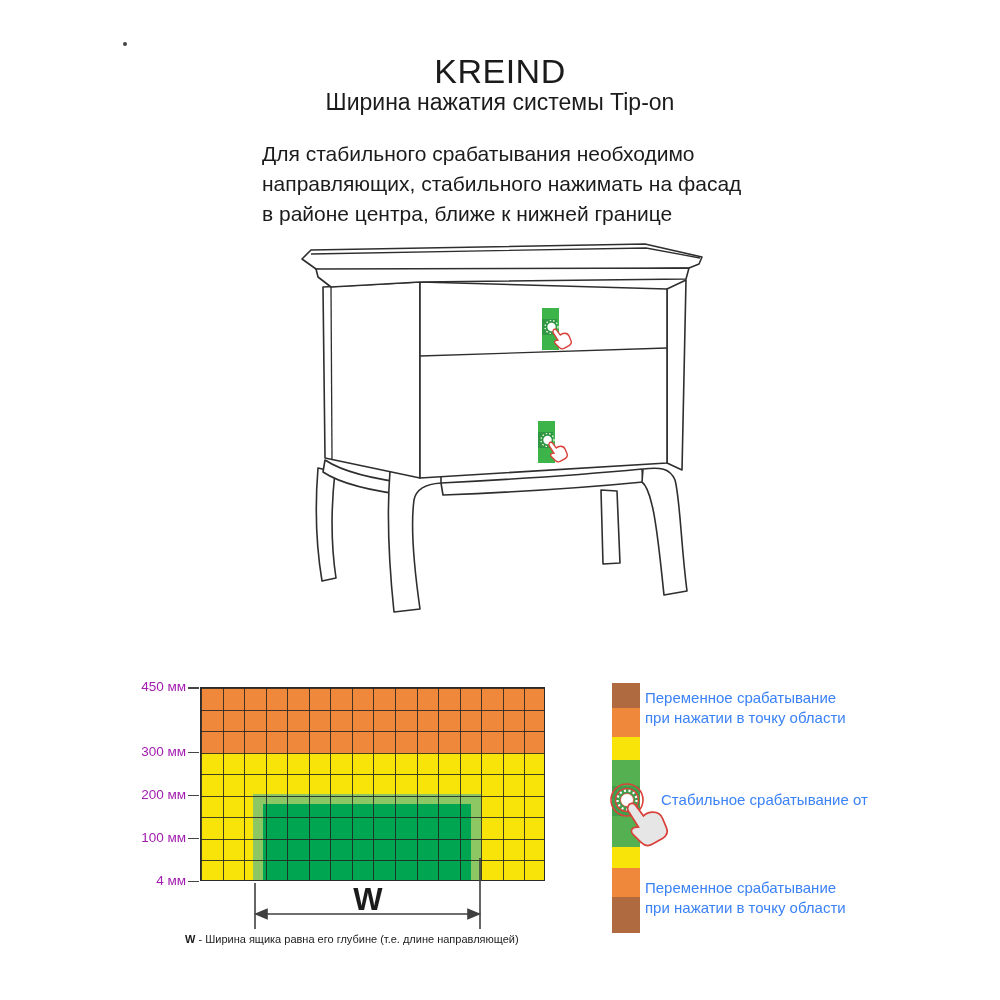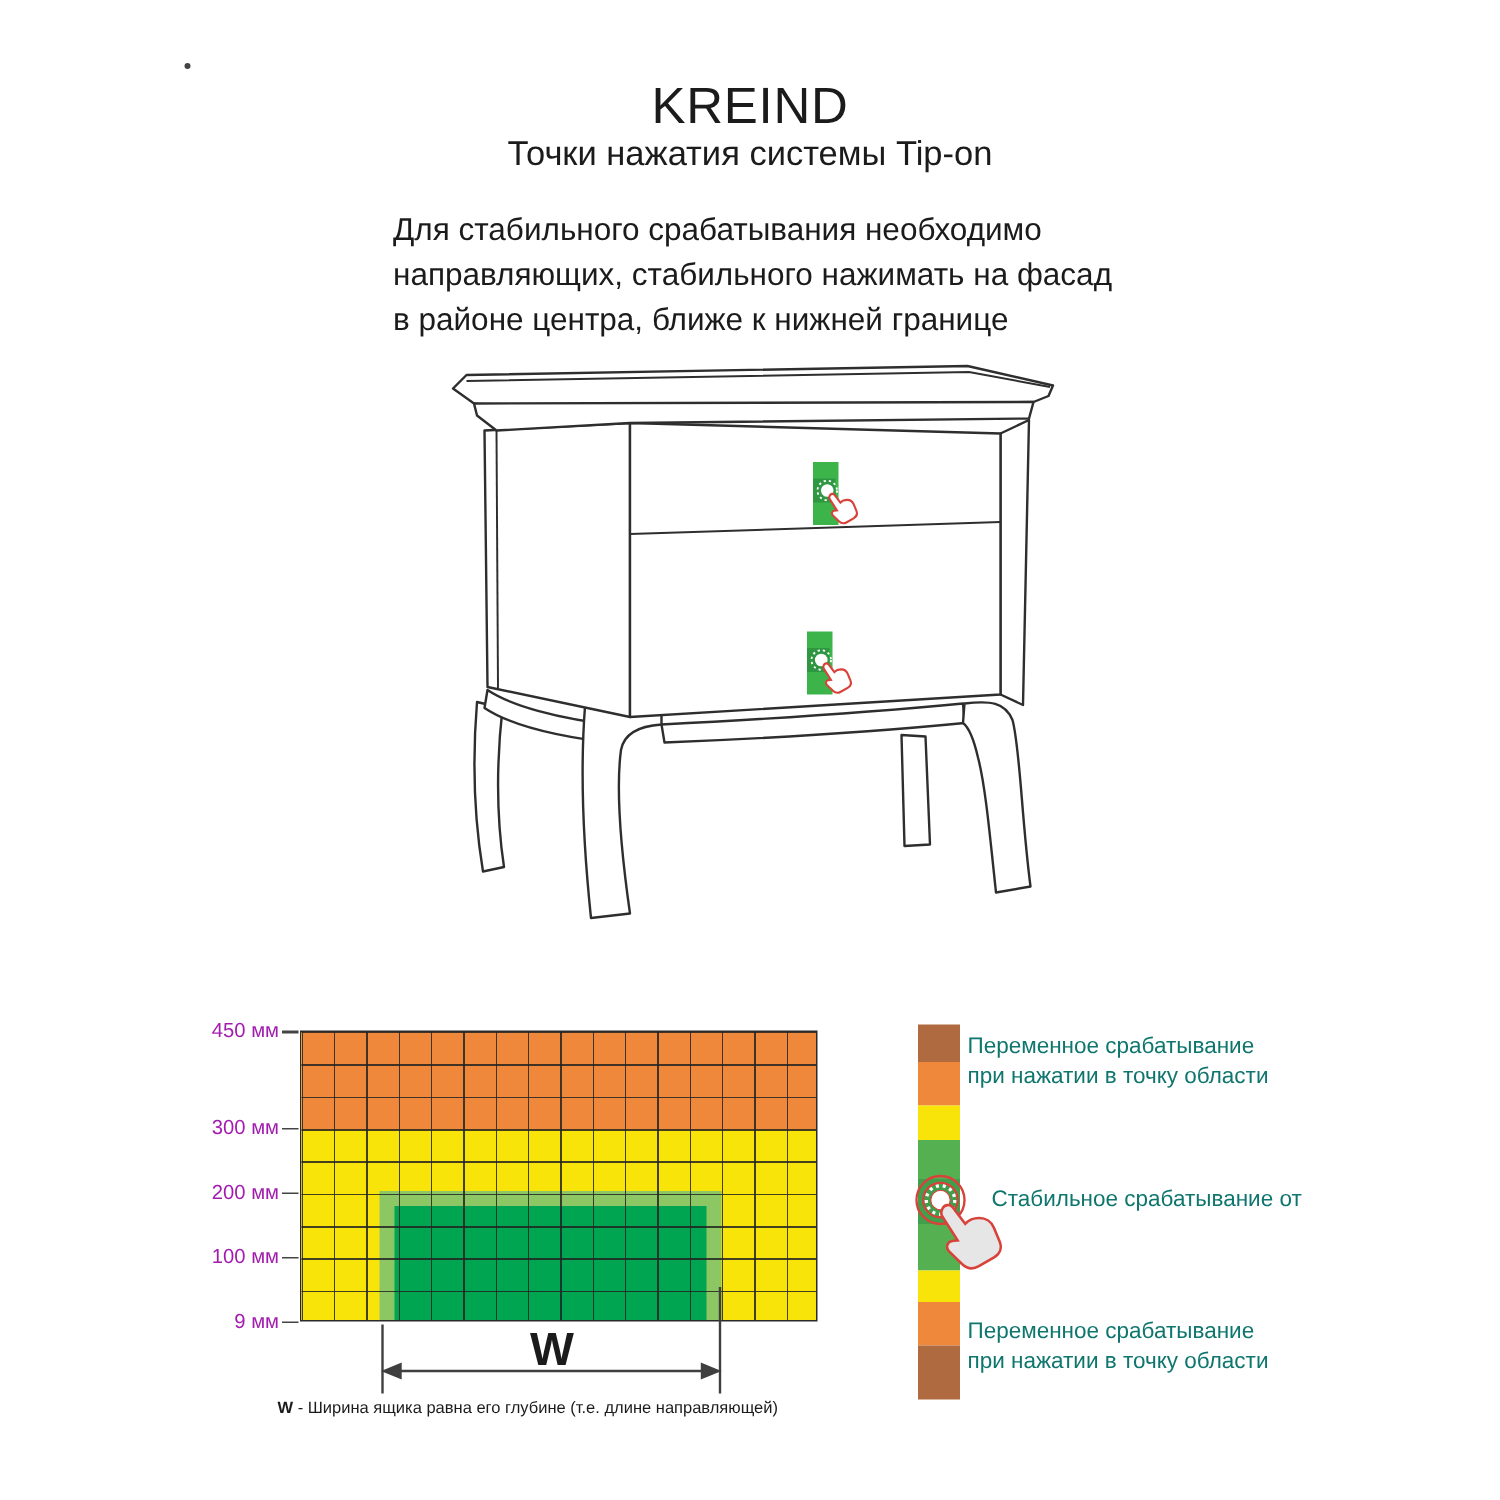--- a/index.html
+++ b/index.html
@@ -16,35 +16,35 @@
   #grid{left:200px;top:687px;width:345px;height:194px;border:1px solid #2a2a2a;box-sizing:border-box;}
   .zone{position:absolute;}
   #gridlines{position:absolute;left:0;top:0;right:0;bottom:0;
     background-image:
       repeating-linear-gradient(to right, rgba(35,35,35,.85) 0, rgba(35,35,35,.85) 1px, transparent 1px, transparent 21.5625px),
       repeating-linear-gradient(to bottom, rgba(35,35,35,.85) 0, rgba(35,35,35,.85) 1px, transparent 1px, transparent 21.5556px);}
   #wlabel{left:328px;top:882px;width:80px;text-align:center;font-size:31px;font-weight:700;}
   #caption{left:185px;top:933px;font-size:11px;color:#1b1b1b;white-space:nowrap;}
   #caption b{font-weight:700;}
   .legend-seg{left:612px;width:28px;}
-  .legend-label{font-size:15px;line-height:20px;color:#0f766e;white-space:nowrap;}
+  .legend-label{font-size:15px;line-height:20px;color:#3b82f6;white-space:nowrap;}
   .legend-label span{display:block;}
   svg{overflow:visible;}
   .ln{stroke:#2e2e2e;fill:#ffffff;stroke-width:1.6;stroke-linejoin:round;}
   .lnt{stroke:#2e2e2e;fill:none;stroke-width:1.3;}
 </style>
 </head>
 <body>
 
 <div id="page">
 
   <div class="abs" style="left:123px;top:42px;width:4px;height:4px;background:#444;border-radius:50%;"></div>
 
   <div class="abs center" id="brand">KREIND</div>
-  <div class="abs center" id="subtitle">Точки нажатия системы Tip-on</div>
+  <div class="abs center" id="subtitle">Ширина нажатия системы Tip-on</div>
 
   <div class="abs" id="intro">
     <span>Для стабильного срабатывания необходимо</span>
     <span>направляющих, стабильного нажимать на фасад</span>
     <span>в районе центра, ближе к нижней границе</span>
   </div>
 
   <svg class="abs" style="left:280px;top:240px;" width="440" height="400" viewBox="280 240 440 400">
     <defs>
       <path id="hand" d="M5,1 C6.2,0.1 7.9,0.7 8.1,2.1 L8.9,8.5 C10.3,8.1 12.1,8.3 13.5,9.1
@@ -88,21 +88,21 @@
       <circle cx="547.5" cy="440" r="6.5" fill="none" stroke="#ffffff" stroke-width="1.2" stroke-dasharray="1.5,2"></circle>
       <circle cx="547.5" cy="440" r="4.2" fill="#ffffff"></circle>
       <use href="#hand" fill="#ffffff" stroke-width="1.4" transform="translate(550,443) rotate(-30) translate(-6,-1)" stroke="#D8423A"></use>
     </g>
   </svg>
 
   <div class="abs tick-label" style="top:679px">450 мм</div>
   <div class="abs tick-label" style="top:743.5px">300 мм</div>
   <div class="abs tick-label" style="top:786.5px">200 мм</div>
   <div class="abs tick-label" style="top:829.5px">100 мм</div>
-  <div class="abs tick-label" style="top:872.5px">9 мм</div>
+  <div class="abs tick-label" style="top:872.5px">4 мм</div>
   <div class="abs tick-line" style="top:687px"></div>
   <div class="abs tick-line" style="top:751.5px"></div>
   <div class="abs tick-line" style="top:794.5px"></div>
   <div class="abs tick-line" style="top:837.5px"></div>
   <div class="abs tick-line" style="top:880.5px"></div>
 
   <div class="abs" id="grid">
     <div class="zone" style="left: 0px; top: 0px; width: 343px; height: 192px; background: rgb(248, 228, 8);"></div>
     <div class="zone" style="left: 0px; top: 0px; width: 343px; height: 64.7px; background: rgb(240, 136, 60);"></div>
     <div class="zone" style="left: 52px; top: 106px; width: 228px; height: 86px; background: rgb(140, 199, 99);"></div>

